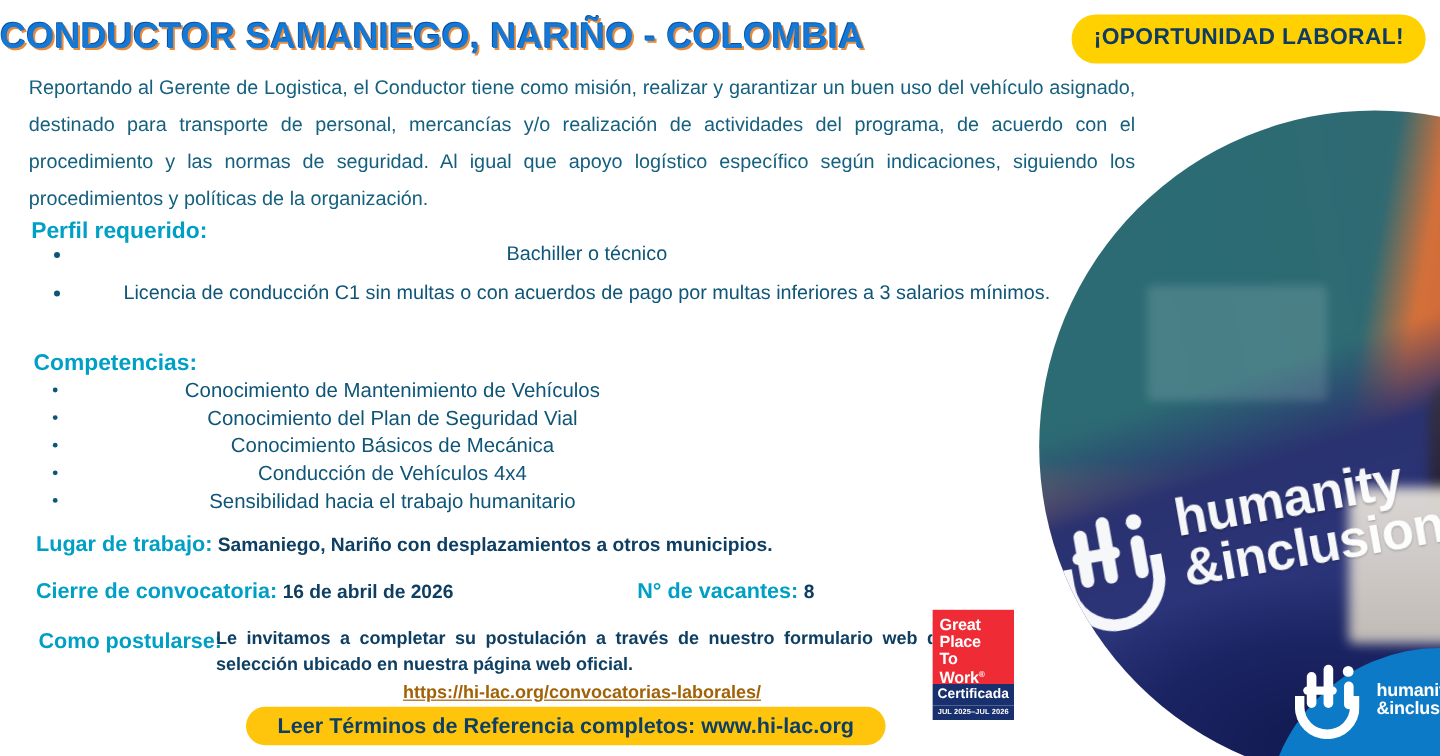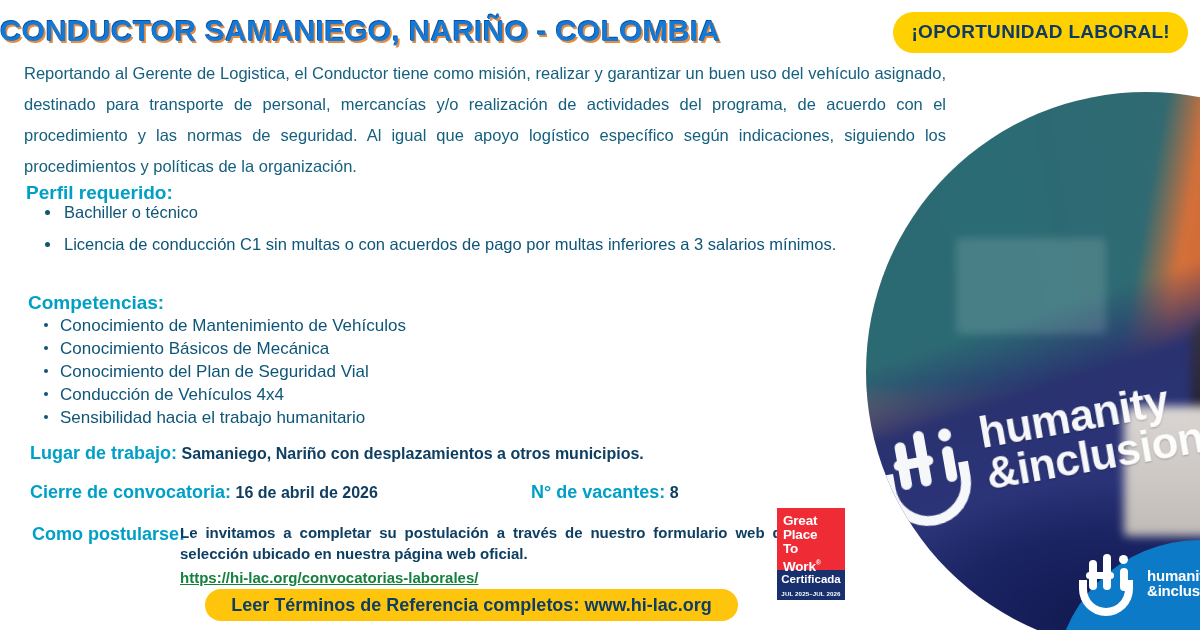--- a/index.html
+++ b/index.html
@@ -149,21 +149,21 @@
     position:absolute;
     color:#00a0c6;
     font-weight:bold;
     font-size:19px;
     z-index:5;
     white-space:nowrap;
   }
   .h-perfil{ left:26px; top:182px; }
   .h-comp{   left:28px; top:292px; }
 
-  ul{ list-style:none; }
+  ul{ list-style:none;text-align:center; }
   .ul-perfil{
     position:absolute; left:34px; top:202px; width:880px; z-index:5;
   }
   .ul-perfil li{
     position:relative;
     padding-left:30px;
     margin-bottom:11px;
     font-size:16.5px;
     line-height:21px;
     color:#0e5578;
@@ -215,22 +215,22 @@
   }
   .como-body{
     position:absolute; left:148px; top:0; width:610px;
     font-size:15px; line-height:21px;
     color:#0e3f63; font-weight:bold;
     text-align:justify; text-justify:inter-word;
   }
   .como-link{
     display:block;
     margin-top:3px;
-    text-align:left;
-    color:#15803d;
+    text-align:center;
+    color:#a16207;
     font-weight:bold;
     font-size:15px;
     text-decoration:underline;
   }
 
   
   .cta{
     position:absolute; left:205px; top:589px;
     width:533px; height:32px;
     background:#ffc40c;
@@ -364,22 +364,22 @@
 
 <div class="sec-head h-perfil">Perfil requerido:</div>
 <ul class="ul-perfil">
   <li>Bachiller o técnico</li>
   <li>Licencia de conducción C1 sin multas o con acuerdos de pago por multas inferiores a 3 salarios mínimos.</li>
 </ul>
 
 <div class="sec-head h-comp">Competencias:</div>
 <ul class="ul-comp">
   <li>Conocimiento de Mantenimiento de Vehículos</li>
+  <li>Conocimiento del Plan de Seguridad Vial</li>
   <li>Conocimiento Básicos de Mecánica</li>
-  <li>Conocimiento del Plan de Seguridad Vial</li>
   <li>Conducción de Vehículos 4x4</li>
   <li>Sensibilidad hacia el trabajo humanitario</li>
 </ul>
 
 <div class="field f-lugar">
   <span class="lbl">Lugar de trabajo:</span>
   <span class="val">Samaniego, Nariño con desplazamientos a otros municipios.</span>
 </div>
 
 <div class="field f-cierre">

